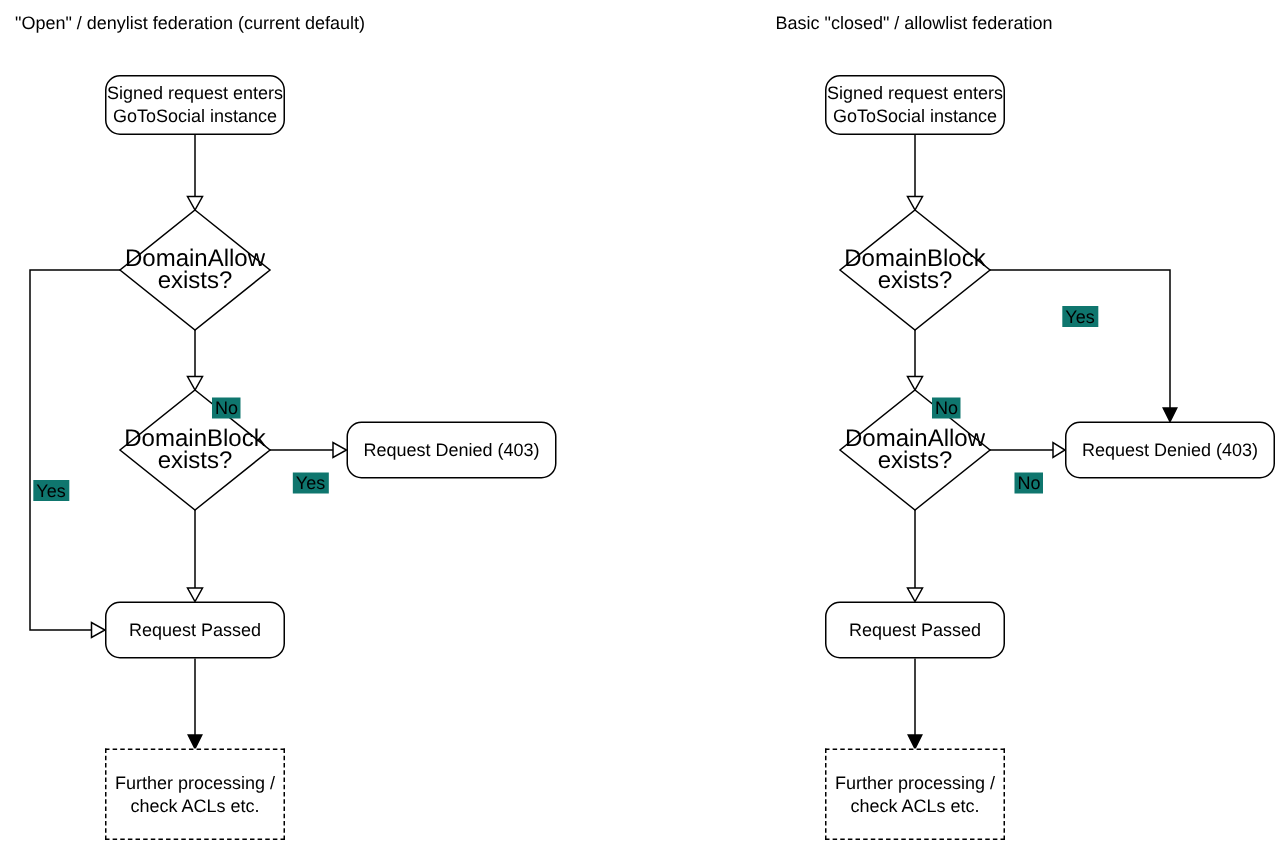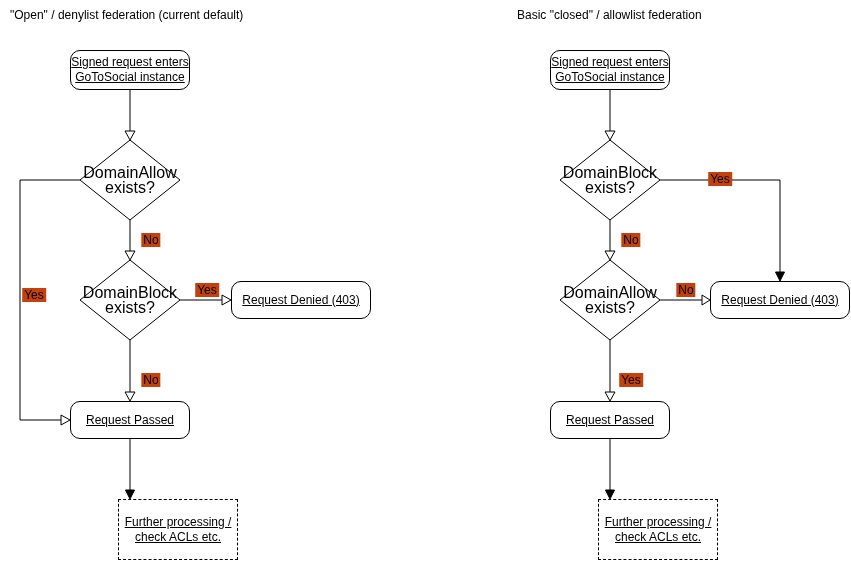--- a/index.html
+++ b/index.html
@@ -29,43 +29,43 @@
     box-sizing: border-box;
     background: #ffffff;
     border: 1px solid #000000;
     display: flex;
     align-items: center;
     justify-content: center;
     text-align: center;
     font-size: 12px;
     line-height: 15px;
     white-space: pre-line;
-    text-decoration: underline;
   }
   .node.rounded { border-radius: 10px; }
-  .node.dashed  { border-style: dashed; border-radius: 0; margin-left: 48px; }
+  .node.dashed  { border-style: dashed; border-radius: 0; }
   .dlabel {
     position: absolute;
     display: flex;
     align-items: center;
     justify-content: center;
     text-align: center;
     font-size: 16px;
     line-height: 15px;
     white-space: pre-line;
     pointer-events: none;
   }
   .elabel {
     position: absolute;
     transform: translate(-50%, -50%);
-    background: #c2410c;
+    background: #0f766e;
     padding: 0 2px;
     font-size: 12px;
     line-height: 14px;
     white-space: nowrap;
+    margin-top: 32px;
   }
   .wire { stroke: #000000; stroke-width: 1; fill: none; }
   .arrow-open   { stroke: #000000; stroke-width: 1; fill: #ffffff; }
   .arrow-filled { stroke: #000000; stroke-width: 1; fill: #000000; }
   .diamond { stroke: #000000; stroke-width: 1; fill: #ffffff; }
 </style>
 </head>
 <body>
 
 <div id="canvas">

